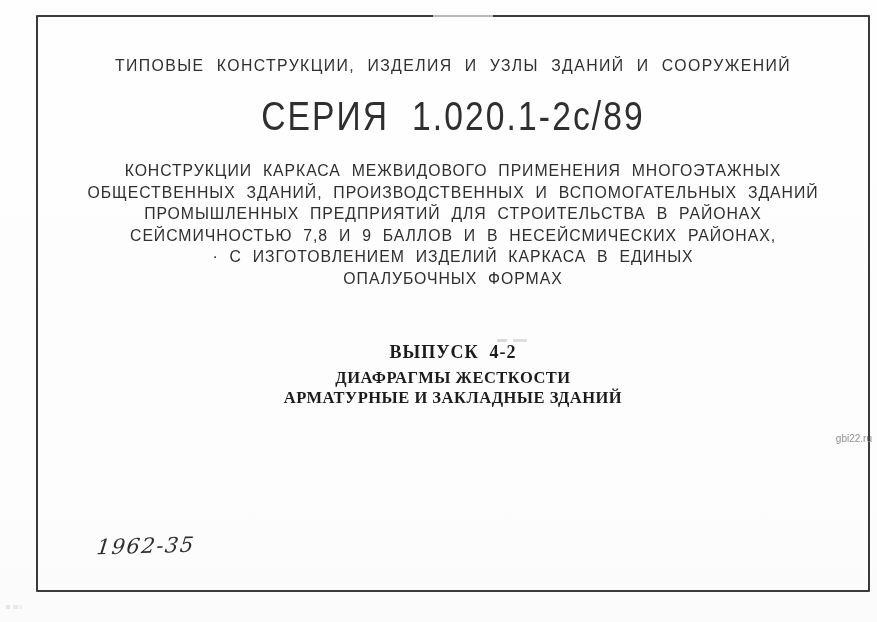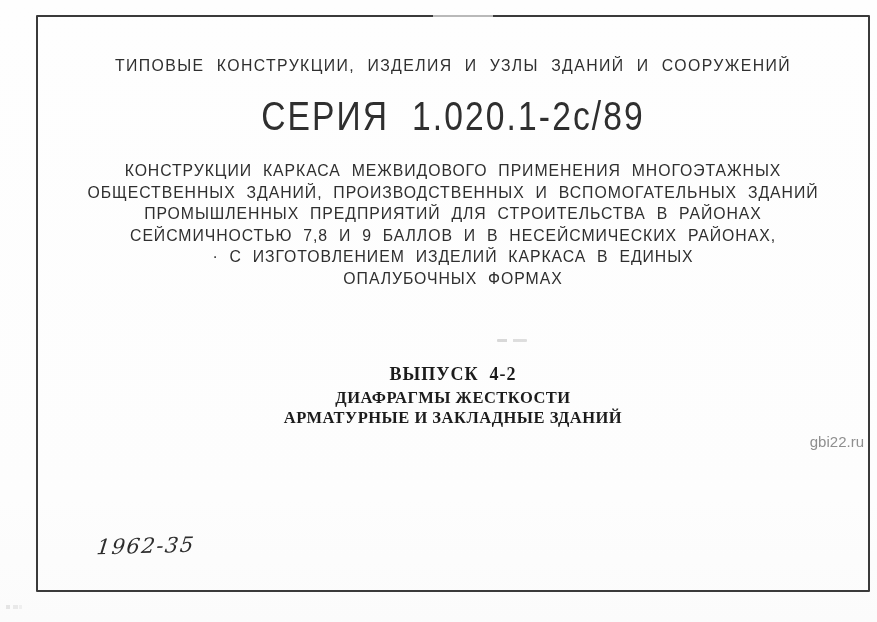--- a/index.html
+++ b/index.html
@@ -81,46 +81,46 @@
     left: 497px;
     top: 339px;
     width: 30px;
     height: 3px;
     background:
       linear-gradient(90deg, #cfcfcf 0 10px, transparent 10px 16px, #d6d6d6 16px 30px);
     opacity: 0.8;
     border-radius: 1px;
   }
   .issue-label {
-    top: 364px;
+    top: 342px;
     font-family: "Liberation Serif", serif;
     font-weight: bold;
     font-size: 18px;
     letter-spacing: 1px;
     color: var(--ink_serif);
     white-space: pre;
   }
   .subtitle {
-    top: 388px;
+    top: 368px;
     font-family: "Liberation Serif", serif;
     font-weight: bold;
     font-size: 16.5px;
     line-height: 19.5px;
     letter-spacing: 0.5px;
     color: var(--ink_serif);
   }
   .watermark {
     position: absolute;
     right: 0px;
     top: 433px;
-    font-size: 15px;
+    font-size: 10px;
     color: var(--watermark);
     font-family: "Liberation Sans", sans-serif;
     z-index: 3;
-    padding-right: 13px;
+    padding-right: 5px;
     margin-left: 24px;
   }
   .handwritten-note {
     position: absolute;
     left: 97px;
     top: 534px;
     font-family: "DejaVu Serif", serif;
     font-style: italic;
     font-size: 21px;
     letter-spacing: 1.5px;

